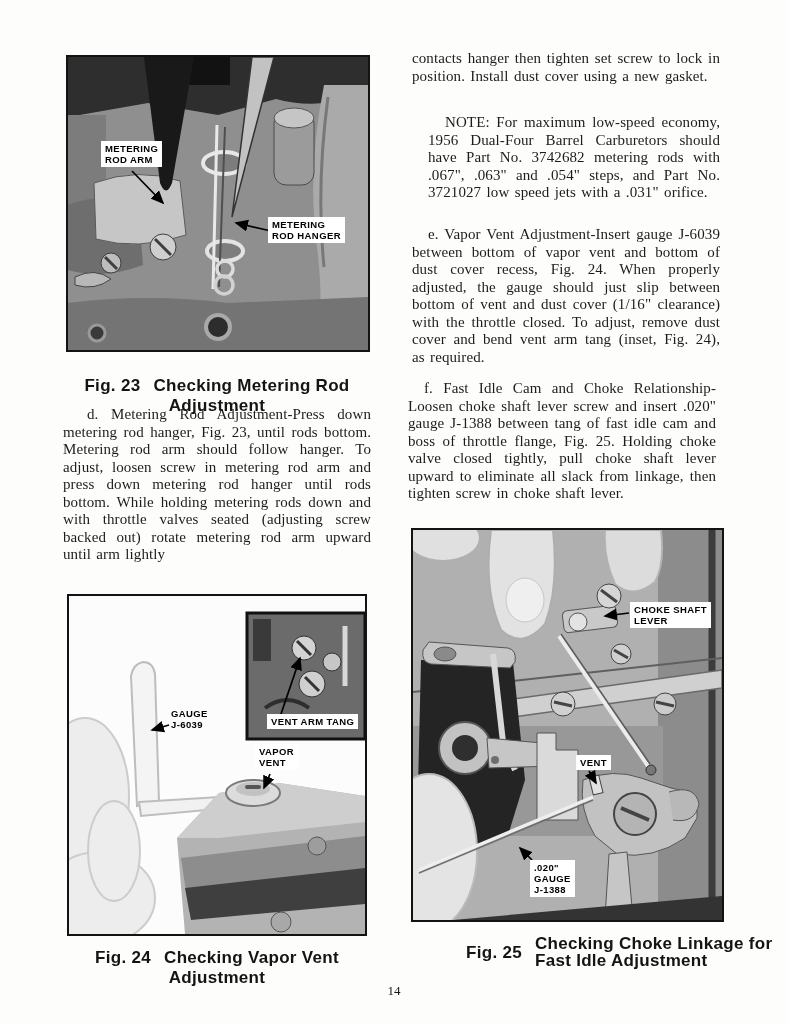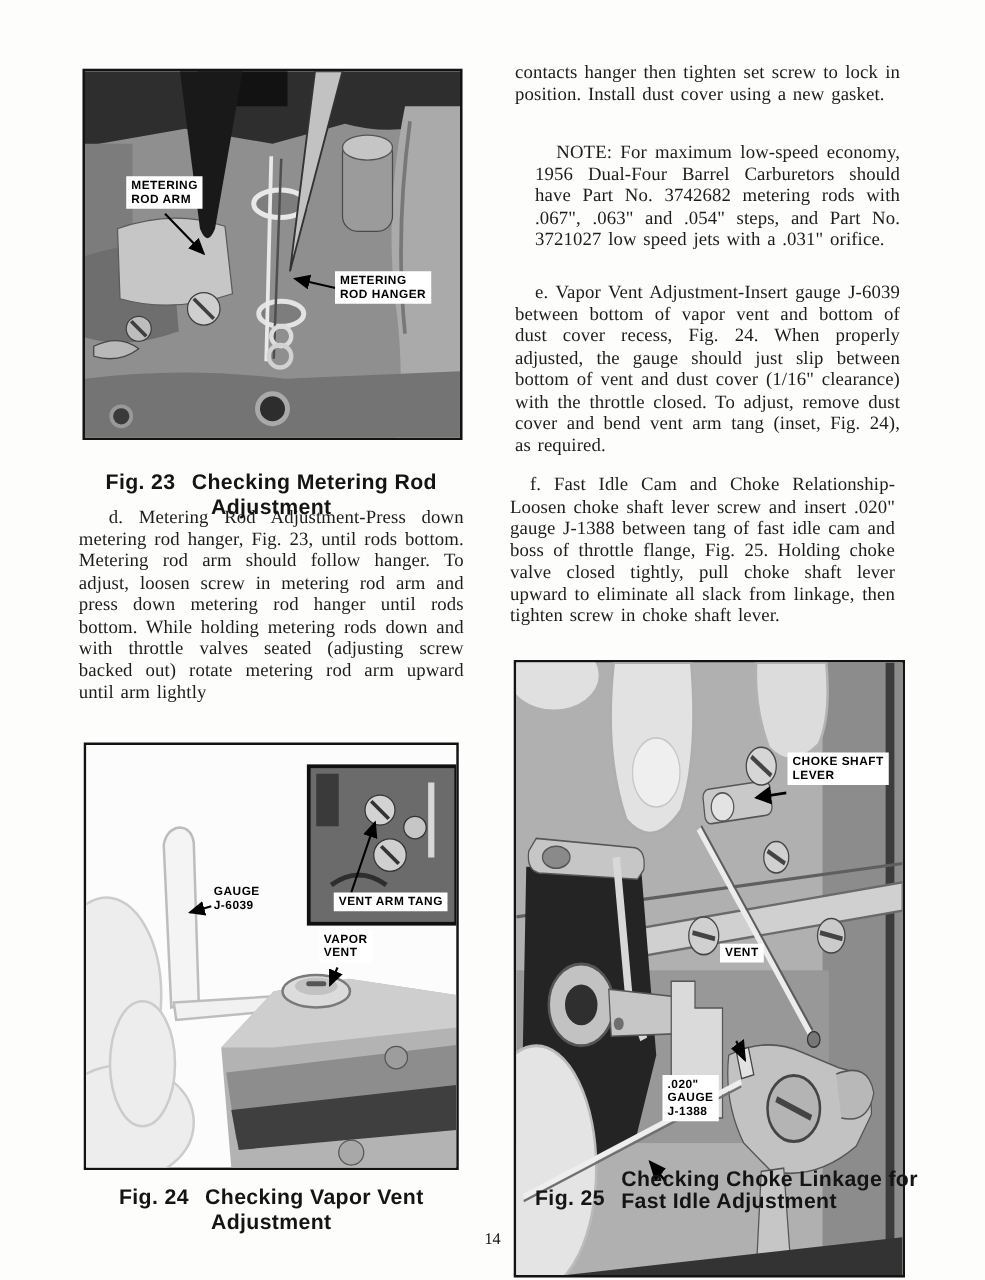--- a/index.html
+++ b/index.html
@@ -4,27 +4,27 @@
 <style>
   html,body{margin:0;padding:0;background:#ffffff;}
   .page{position:relative;width:788px;height:1024px;background:#fdfdfc;overflow:hidden;
         font-family:"Liberation Serif", serif;color:#1d1d1d;}
   .body-text{position:absolute;margin:0;font-size:15px;line-height:17.5px;
         text-align:justify;letter-spacing:0.1px;word-spacing:1.5px;color:#1c1c1c;}
   .caption{position:absolute;font-family:"Liberation Sans", sans-serif;font-weight:bold;
         font-size:17px;letter-spacing:0.3px;color:#141414;}
   .caption .figlab{margin-right:13px;}
   .cap-center{text-align:center;}
-  .fig{position:absolute;border:2px solid #131313;box-sizing:border-box;background:#e5e5e5;}
+  .fig{position:absolute;border:2px solid #131313;box-sizing:border-box;background:#6d28d9;}
   .fig svg{position:absolute;left:0;top:0;width:100%;height:100%;display:block;}
   .plabel{position:absolute;font-family:"Liberation Sans", sans-serif;font-weight:bold;
         font-size:9.5px;line-height:11px;letter-spacing:0.4px;color:#000;background:#fff;
         padding:2px 4px;white-space:pre-line;}
   .plabel.bare{background:transparent;padding:0;}
-  .cap25wrap{display:flex;align-items:flex-end;}
+  .cap25wrap{display:flex;align-items:center;margin-left:38px;}
   .cap25wrap .captext{width:238px;line-height:16.5px;}
   .pagenum{position:absolute;left:0;right:0;text-align:center;font-size:13px;color:#161616;}
 </style>
 </head>
 <body>
 
 <div class="page">
 
   <figure class="fig" style="left:66px;top:55px;width:304px;height:297px;margin:0;">
     <svg viewBox="0 0 300 293" preserveAspectRatio="none">
@@ -131,21 +131,21 @@
   </div>
 
   <p class="body-text" style="left:412px;top:50px;width:308px;">contacts hanger then tighten set screw to lock in position. Install dust cover using a new gasket.</p>
 
   <p class="body-text" style="left:428px;top:114px;width:292px;text-indent:17px;">NOTE: For maximum low-speed economy, 1956 Dual-Four Barrel Carburetors should have Part No. 3742682 metering rods with .067", .063" and .054" steps, and Part No. 3721027 low speed jets with a .031" orifice.</p>
 
   <p class="body-text" style="left:412px;top:226px;width:308px;text-indent:16px;">e. Vapor Vent Adjustment-Insert gauge J-6039 between bottom of vapor vent and bottom of dust cover recess, Fig. 24. When properly adjusted, the gauge should just slip between bottom of vent and dust cover (1/16" clearance) with the throttle closed. To adjust, remove dust cover and bend vent arm tang (inset, Fig. 24), as required.</p>
 
   <p class="body-text" style="left:408px;top:380px;width:308px;text-indent:16px;">f. Fast Idle Cam and Choke Relationship-Loosen choke shaft lever screw and insert .020" gauge J-1388 between tang of fast idle cam and boss of throttle flange, Fig. 25. Holding choke valve closed tightly, pull choke shaft lever upward to eliminate all slack from linkage, then tighten screw in choke shaft lever.</p>
 
-  <figure class="fig" style="left:411px;top:528px;width:313px;height:494px;margin:0;">
+  <figure class="fig" style="left:411px;top:528px;width:313px;height:394px;margin:0;">
     <svg viewBox="0 0 309 390" preserveAspectRatio="none">
       <defs>
         <marker id="ah25" markerWidth="9" markerHeight="8" refX="7" refY="3.5" orient="auto">
           <path d="M0,0 L8,3.5 L0,7 Z" fill="#000"></path>
         </marker>
       </defs>
       <rect width="309" height="390" fill="#b0b0b0"></rect>
       <rect x="245" y="0" width="64" height="390" fill="#8c8c8c"></rect>
       <path d="M299,0 V390" stroke="#3c3c3c" stroke-width="7"></path>
       <path d="M0,162 L309,128" stroke="#5f5f5f" stroke-width="2"></path>

